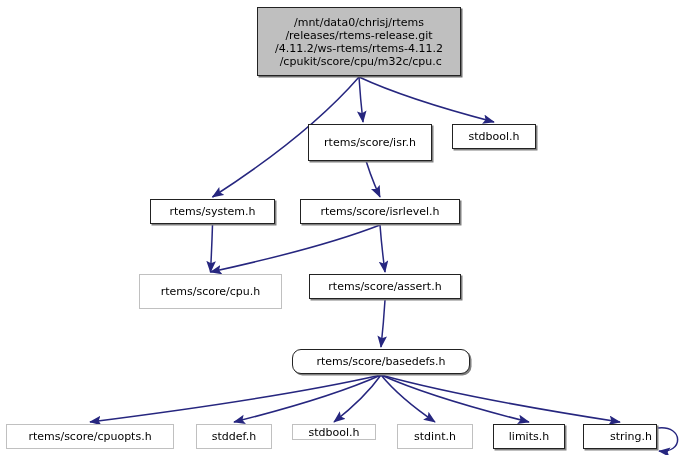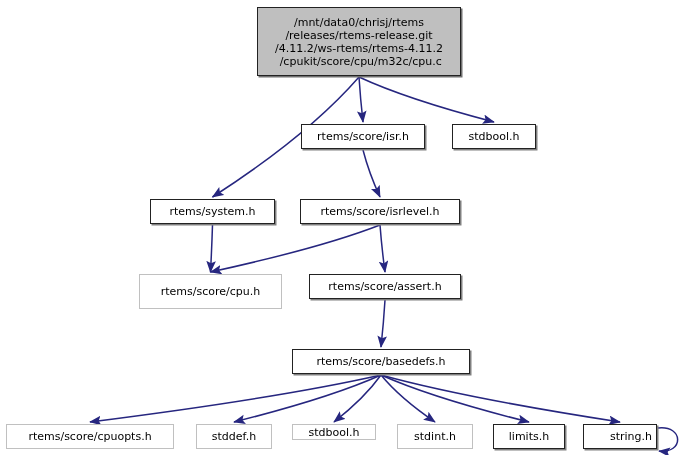--- a/index.html
+++ b/index.html
@@ -86,27 +86,27 @@
         <path d="M381,375 C452.7,394.74 553.0799999999999,411.66 620,422" marker-end="url(#arrowhead)"></path>
         <path d="M658,428 C684,425 684,454 659,451" marker-end="url(#arrowhead)"></path>
       </g>
   </svg>
 
   <div id="node-layer">
       <div class="node root" style="left: 257px; top: 7px; width: 204px; height: 69px;"><span class="node-label">/mnt/data0/chrisj/rtems
 /releases/rtems-release.git
 /4.11.2/ws-rtems/rtems-4.11.2
  /cpukit/score/cpu/m32c/cpu.c</span></div>
-      <div class="node linked" style="left: 301px; top: 124px; width: 124px; height: 25px;"><span class="node-label">rtems/score/isr.h</span></div>
+      <div class="node linked" style="left: 308px; top: 124px; width: 124px; height: 37px;"><span class="node-label">rtems/score/isr.h</span></div>
       <div class="node linked" style="left: 452px; top: 124px; width: 84px; height: 25px;"><span class="node-label">stdbool.h</span></div>
       <div class="node linked" style="left: 150px; top: 199px; width: 125px; height: 25px;"><span class="node-label">rtems/system.h</span></div>
       <div class="node linked" style="left: 300px; top: 199px; width: 160px; height: 25px;"><span class="node-label">rtems/score/isrlevel.h</span></div>
       <div class="node" style="left: 139px; top: 274px; width: 143px; height: 35px;"><span class="node-label">rtems/score/cpu.h</span></div>
       <div class="node linked" style="left: 309px; top: 274px; width: 152px; height: 25px;"><span class="node-label">rtems/score/assert.h</span></div>
-      <div class="node linked" style="left: 292px; top: 349px; width: 178px; height: 25px;"><span class="node-label">rtems/score/basedefs.h</span></div>
+      <div class="node linked" style="left: 292px; top: 349px; width: 178px; height: 25px; border-radius: 9px;"><span class="node-label">rtems/score/basedefs.h</span></div>
       <div class="node" style="left: 6px; top: 424px; width: 168px; height: 25px;"><span class="node-label">rtems/score/cpuopts.h</span></div>
       <div class="node" style="left: 196px; top: 424px; width: 76px; height: 25px;"><span class="node-label">stddef.h</span></div>
       <div class="node" style="left: 292px; top: 424px; width: 84px; height: 16px;"><span class="node-label">stdbool.h</span></div>
       <div class="node" style="left: 397px; top: 424px; width: 76px; height: 25px;"><span class="node-label">stdint.h</span></div>
       <div class="node linked" style="left: 493px; top: 424px; width: 72px; height: 25px;"><span class="node-label">limits.h</span></div>
       <div class="node linked" style="left: 583px; top: 424px; width: 74px; height: 25px; padding-left: 22px;"><span class="node-label">string.h</span></div>
     </div>
 
 </div>
 

